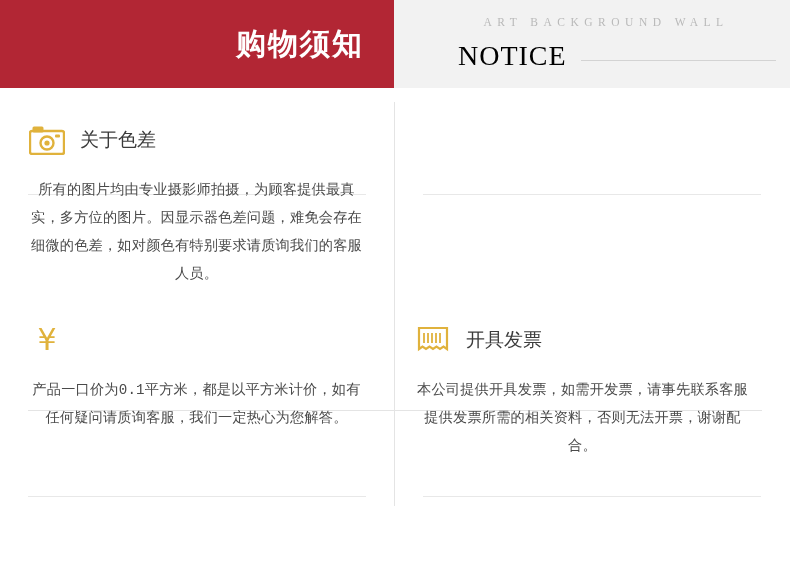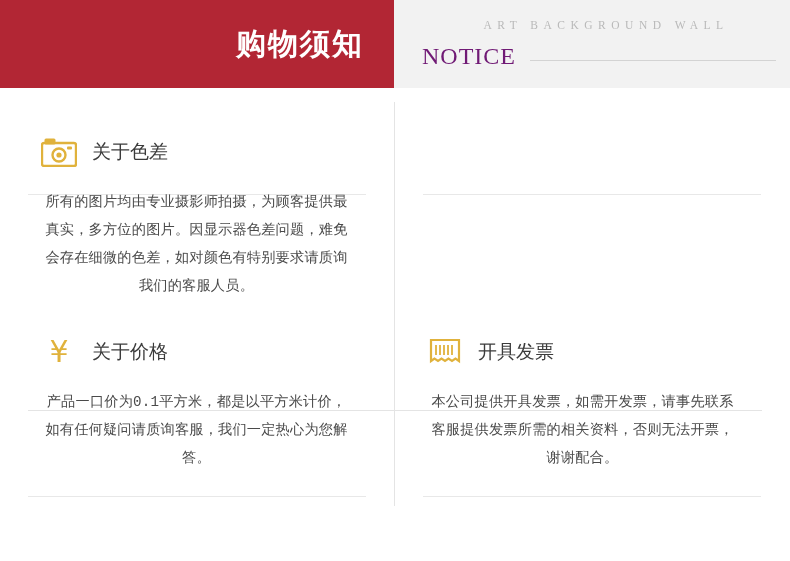--- a/index.html
+++ b/index.html
@@ -61,25 +61,26 @@
     font-size: 11.5px;
     letter-spacing: 5.5px;
     font-family: "Liberation Serif", serif;
     margin-bottom: 12px;
   }
   .header-notice-row {
     display: flex;
     align-items: center;
   }
   .header-notice {
-    color: #701a75;
-    font-size: 24px;
+    color: #000000;
+    font-size: 28px;
     letter-spacing: 1px;
     font-family: "Liberation Serif", serif;
     font-weight: normal;
+    margin-left: 36px;
   }
   .header-rule {
     flex: 1;
     height: 1px;
     background: #d3d3d3;
     margin-left: 14px;
     margin-right: 14px;
     position: relative;
     top: 4px;
   }
@@ -87,21 +88,21 @@
   
   .grid {
     position: relative;
     width: 790px;
     height: 473px;
     box-sizing: border-box;
   }
   .cell {
     position: absolute;
     box-sizing: border-box;
-    padding: 12px;
+    padding: 0;
   }
   .c-tl { left: 0;   top: 0;   width: 395px; height: 216px; }
   .c-tr { left: 395px; top: 0; width: 395px; height: 216px; }
   .c-bl { left: 0;   top: 216px; width: 395px; height: 216px; }
   .c-br { left: 386px; top: 216px; width: 395px; height: 216px; }
 
   
   .vline {
     position: absolute;
     left: 394px;
@@ -231,21 +232,20 @@
     </div>
 
 
     <div class="cell c-bl">
       <div class="item-head">
         <span class="icon-box">
           <svg width="34" height="34" viewBox="0 0 34 34">
             <text x="17" y="27" font-size="30" font-family="DejaVu Sans, sans-serif" fill="#e0b23c" text-anchor="middle">¥</text>
           </svg>
         </span>
-        <span class="item-title">关于价格</span>
       </div>
       <div class="item-body">
         <p>产品一口价为0.1平方米，都是以平方米计价，如有任何疑问请质询客服，我们一定热心为您解答。</p>
       </div>
     </div>
 
     <div class="cell c-br">
       <div class="item-head">
         <span class="icon-box">
           <svg width="32" height="30" viewBox="0 0 32 30">

